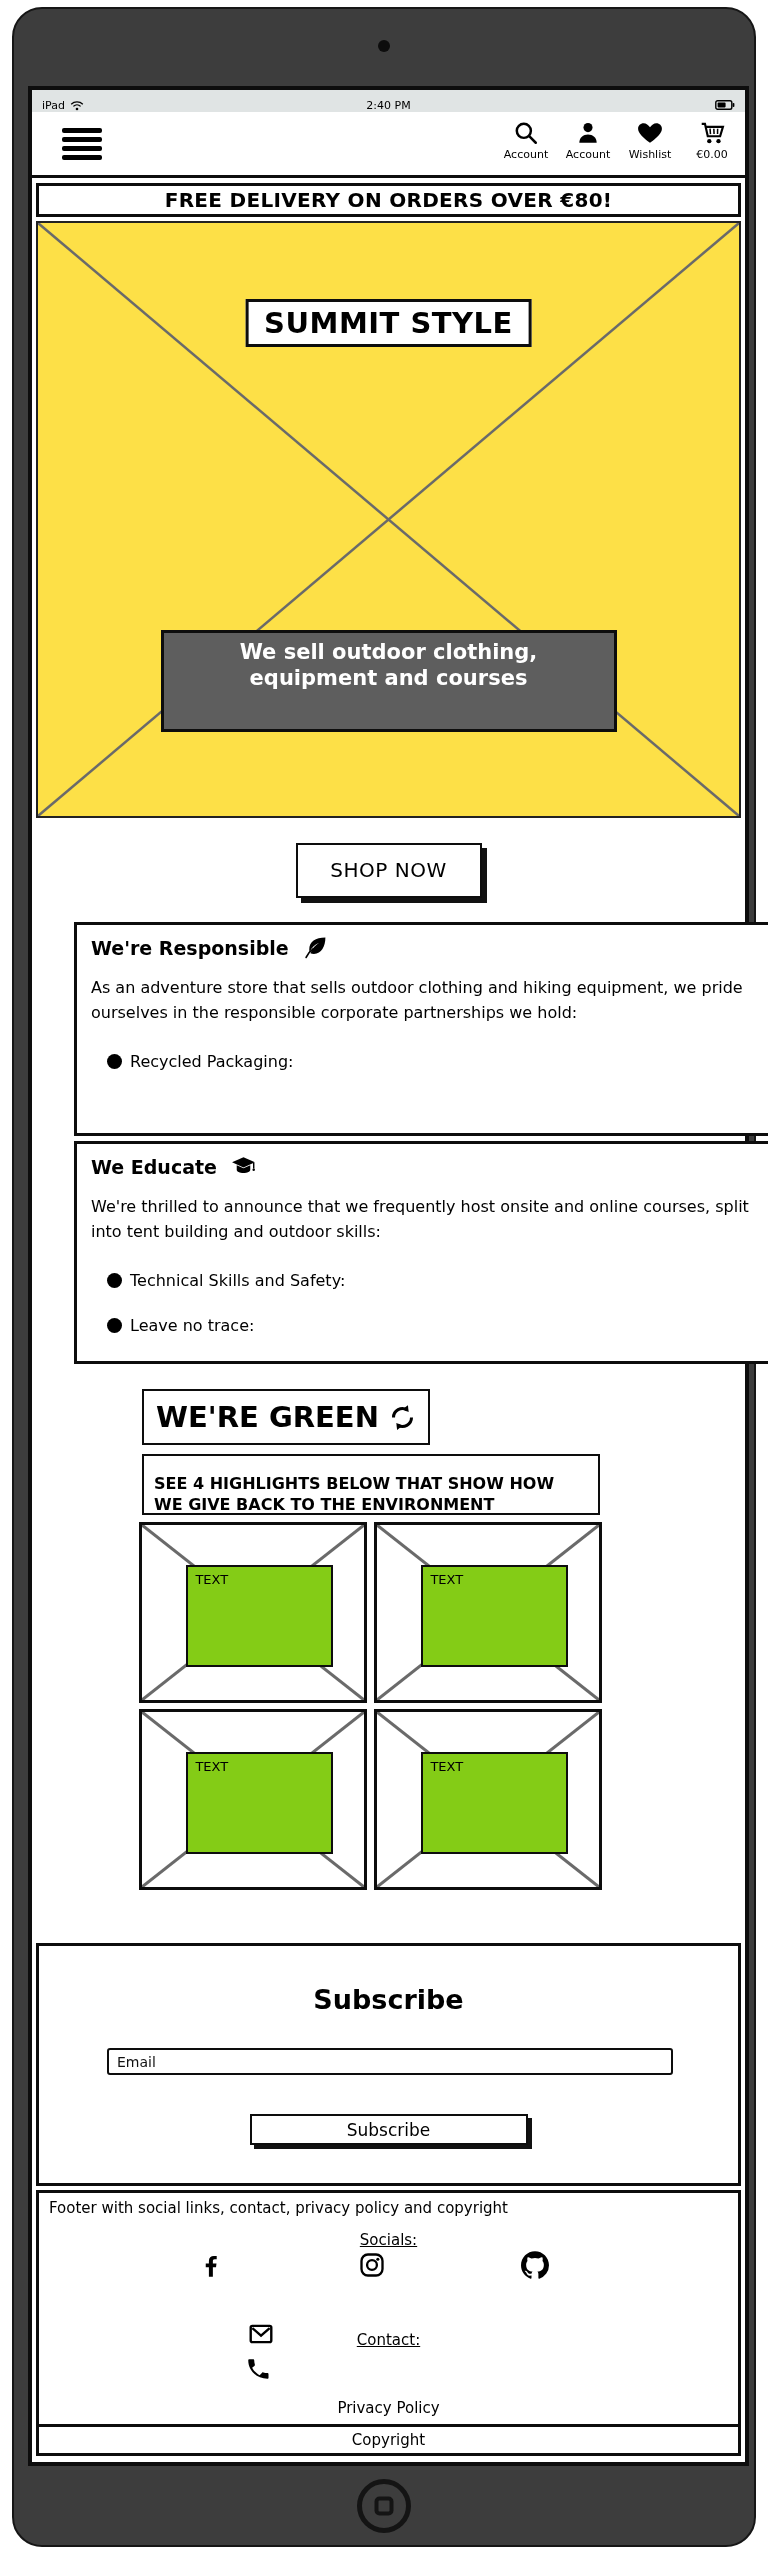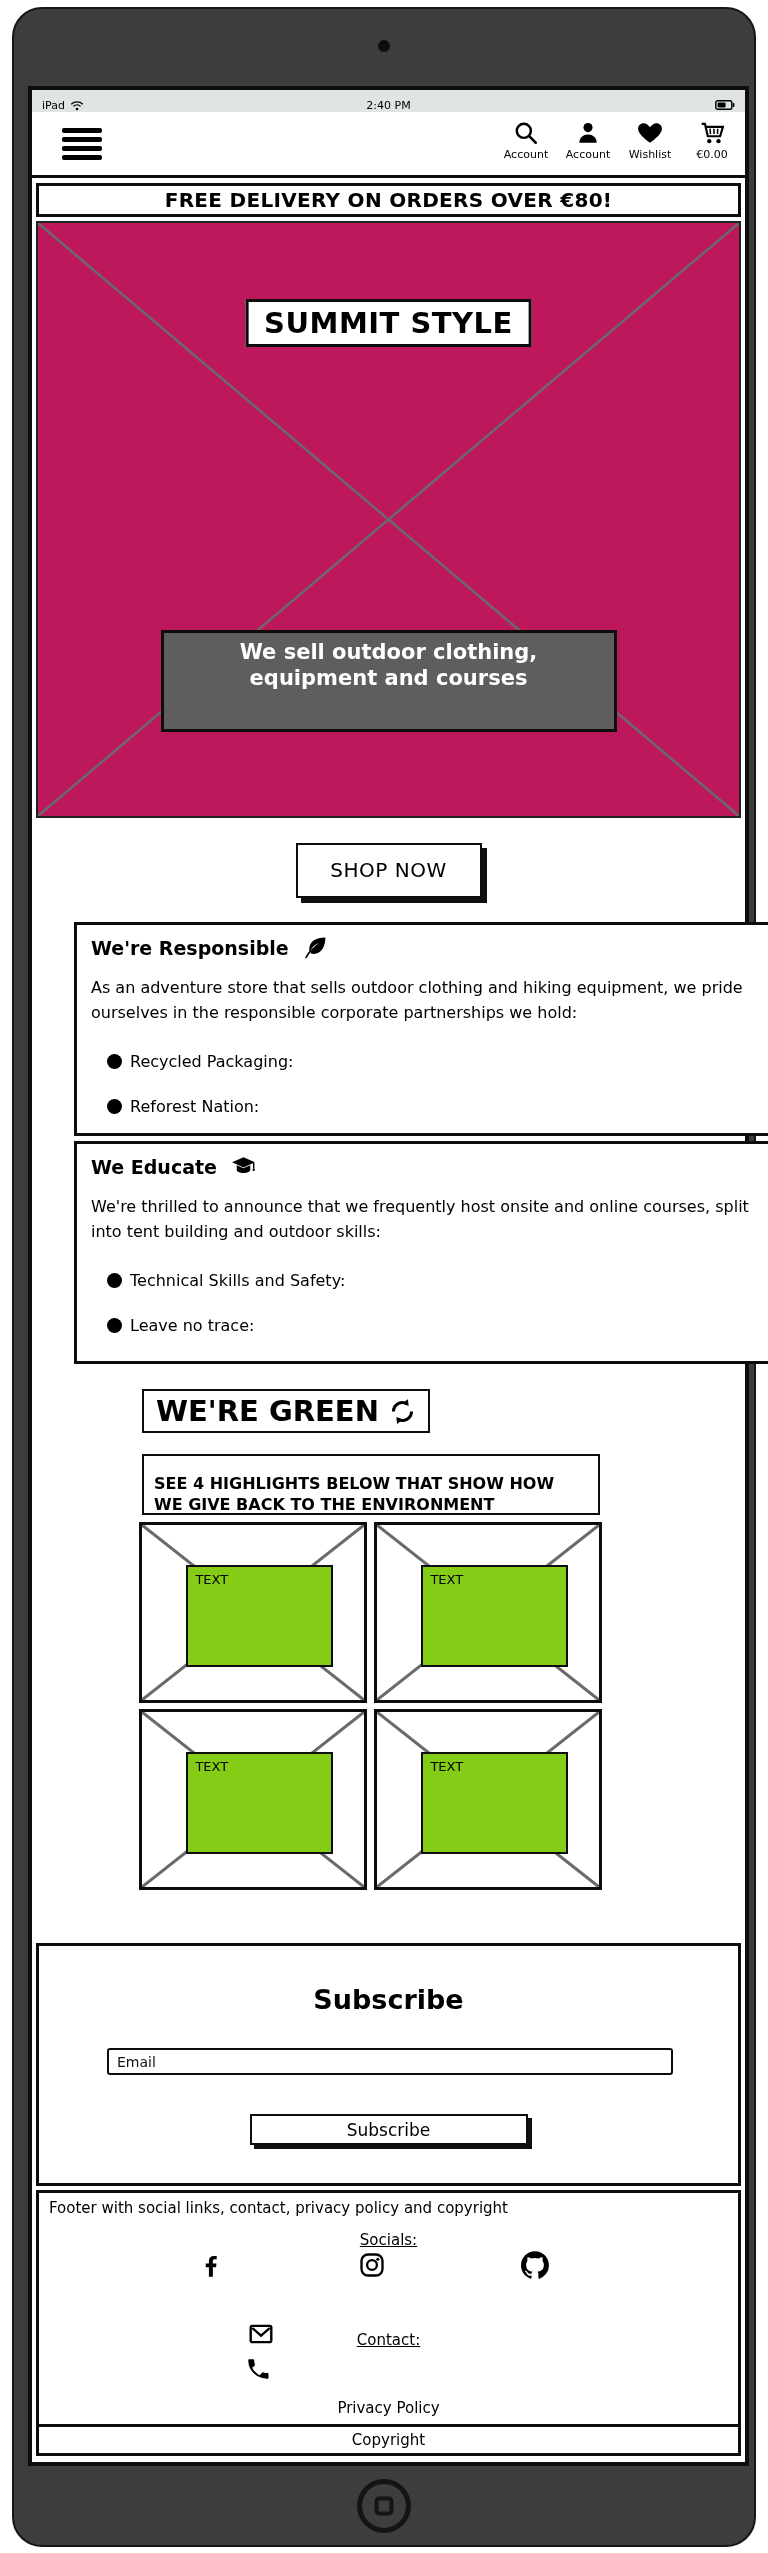--- a/index.html
+++ b/index.html
@@ -33,21 +33,21 @@
   .nav-icons { position:absolute; right:8px; top:8px; display:flex; gap:12px; }
   .nav-item { display:flex; flex-direction:column; align-items:center; width:50px; cursor:pointer; }
   .nav-item svg { width:26px; height:26px; }
   .nav-label { font-size:11px; margin-top:2px; color:#000; white-space:nowrap; }
 
   
   .banner { position:absolute; left:4px; top:93px; width:705px; height:34px; border:3px solid #0d0d0d;
             display:flex; align-items:center; justify-content:center; font-size:20px; font-weight:600; letter-spacing:.3px; }
 
   
-  .hero { position:absolute; left:4px; top:131px; width:705px; height:597px; border:2.5px solid #222; background:#be185d; }
+  .hero { position:absolute; left:4px; top:131px; width:705px; height:597px; border:2.5px solid #222; background:#fde047; }
   .ximg { position:absolute; inset:0; width:100%; height:100%; }
   .brand-box { position:absolute; left:50%; top:76px; transform:translateX(-50%); background:#fff;
                border:3px solid #0d0d0d; padding:4px 16px; font-size:29px; font-weight:700; letter-spacing:.5px; white-space:nowrap; }
   .tagline-box { position:absolute; left:50%; top:407px; transform:translateX(-50%); width:456px; height:102px;
                  background:#5e5e5e; border:3px solid #0d0d0d; color:#fff; font-size:21px; font-weight:600;
                  text-align:center; padding:6px 14px 0; line-height:1.25; }
 
   
   .shopnow-wrap { position:absolute; left:0; top:728px; width:713px; height:104px; display:flex; align-items:center; justify-content:center; }
   .shopnow-btn { width:186px; height:55px; background:#fff; border:2.5px solid #0d0d0d; box-shadow:5px 5px 0 0 #111;
@@ -59,21 +59,21 @@
   .info-card.educate { top:1051px; height:223px; }
   .info-title-row { display:flex; align-items:center; gap:14px; }
   .info-title { font-size:19px; font-weight:700; }
   .info-title-row svg { width:25px; height:25px; }
   .info-body { margin-top:16px; font-size:16px; font-weight:500; line-height:1.55; max-width:660px; }
   .bullet-row { display:flex; align-items:center; gap:8px; margin:26px 0 0 16px; }
   .bullet-row .dot { width:15px; height:15px; border-radius:50%; background:#000; flex:0 0 auto; }
   .bullet-label { font-size:16px; font-weight:500; }
 
   
-  .green-head { position:absolute; left:110px; top:1299px; height:44px; border:2.5px solid #0d0d0d; background:#fff;
+  .green-head { position:absolute; left:110px; top:1299px; height:56px; border:2.5px solid #0d0d0d; background:#fff;
                 display:inline-flex; align-items:center; gap:10px; padding:0 12px; font-size:29px; font-weight:700; }
   .green-head svg { width:27px; height:27px; }
   .green-sub { position:absolute; left:110px; top:1364px; width:458px; height:61px; border:2.5px solid #0d0d0d;
                padding:18px 10px; font-size:16px; font-weight:600; line-height:1.3; }
   .grid { position:absolute; left:107px; top:1432px; width:463px; height:368px;
           display:grid; grid-template-columns:1fr 1fr; grid-template-rows:1fr 1fr; gap:6px 7px; }
   .gcard { position:relative; border:3px solid #0d0d0d; background:#fff; overflow:hidden; }
   .gcard-inner { position:absolute; left:20%; top:23%; width:66%; height:58%; background:#84cc16; border:2.5px solid #0d0d0d;
                  padding:5px 7px; font-size:13px; }
 
@@ -199,24 +199,20 @@
           <svg viewBox="0 0 24 24">
             <path d="M21.5 2.5c-9.5 0-15.5 4.2-15.5 11.3 0 1 .15 1.9.4 2.7 2-4.6 5.1-7.4 9.1-9-3.6 2.2-6.7 5.4-8.4 9.9 1 .5 2.1.8 3.4.8 7.2 0 11-7.4 11-15.7z" fill="#000"></path>
             <path d="M3 21.5c1.8-3.8 3.8-6.2 6.6-8.2" fill="none" stroke="#000" stroke-width="1.6" stroke-linecap="round"></path>
           </svg>
         </div>
         <div class="info-body">As an adventure store that sells outdoor clothing and hiking equipment, we pride ourselves in the responsible corporate partnerships we hold:</div>
         <div class="bullet-row">
           <span class="dot"></span>
           <span class="bullet-label">Recycled Packaging:</span>
         </div>
-        <div class="bullet-row">
-          <span class="dot"></span>
-          <span class="bullet-label">Reforest Nation:</span>
-        </div>
       </div>
 
       <div class="info-card educate">
         <div class="info-title-row">
           <span class="info-title">We Educate</span>
           <svg viewBox="0 0 24 24">
             <polygon points="12,3 23,8 12,13 1,8" fill="#000"></polygon>
             <path d="M5.5 10.7V15c0 1.8 2.9 3.2 6.5 3.2s6.5-1.4 6.5-3.2v-4.3L12 13.7z" fill="#000"></path>
             <line x1="21.8" y1="8.6" x2="21.8" y2="14" stroke="#000" stroke-width="1.4"></line>
             <circle cx="21.8" cy="15" r="1.2" fill="#000"></circle>

